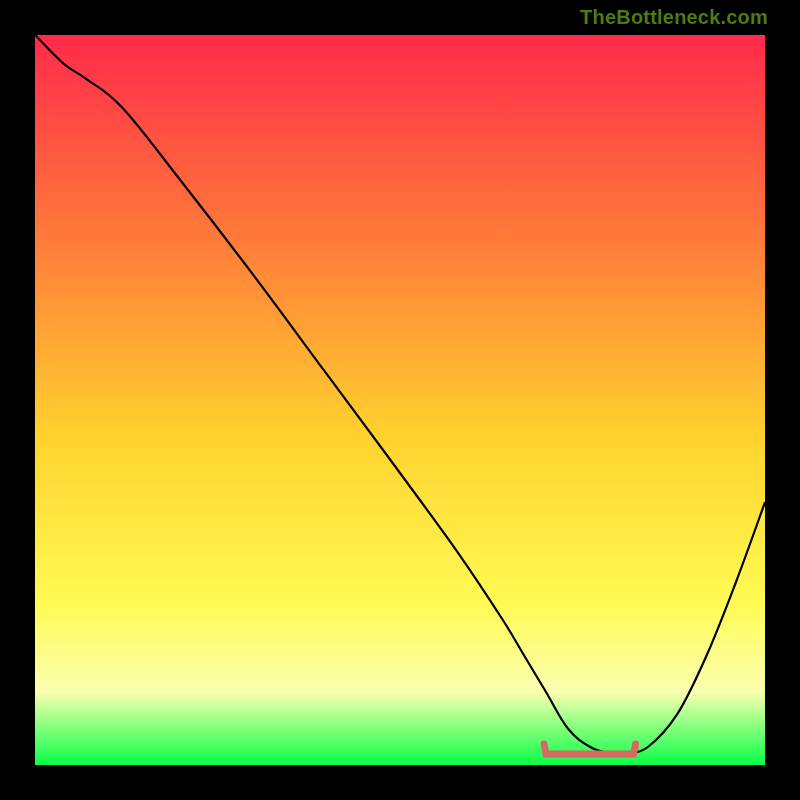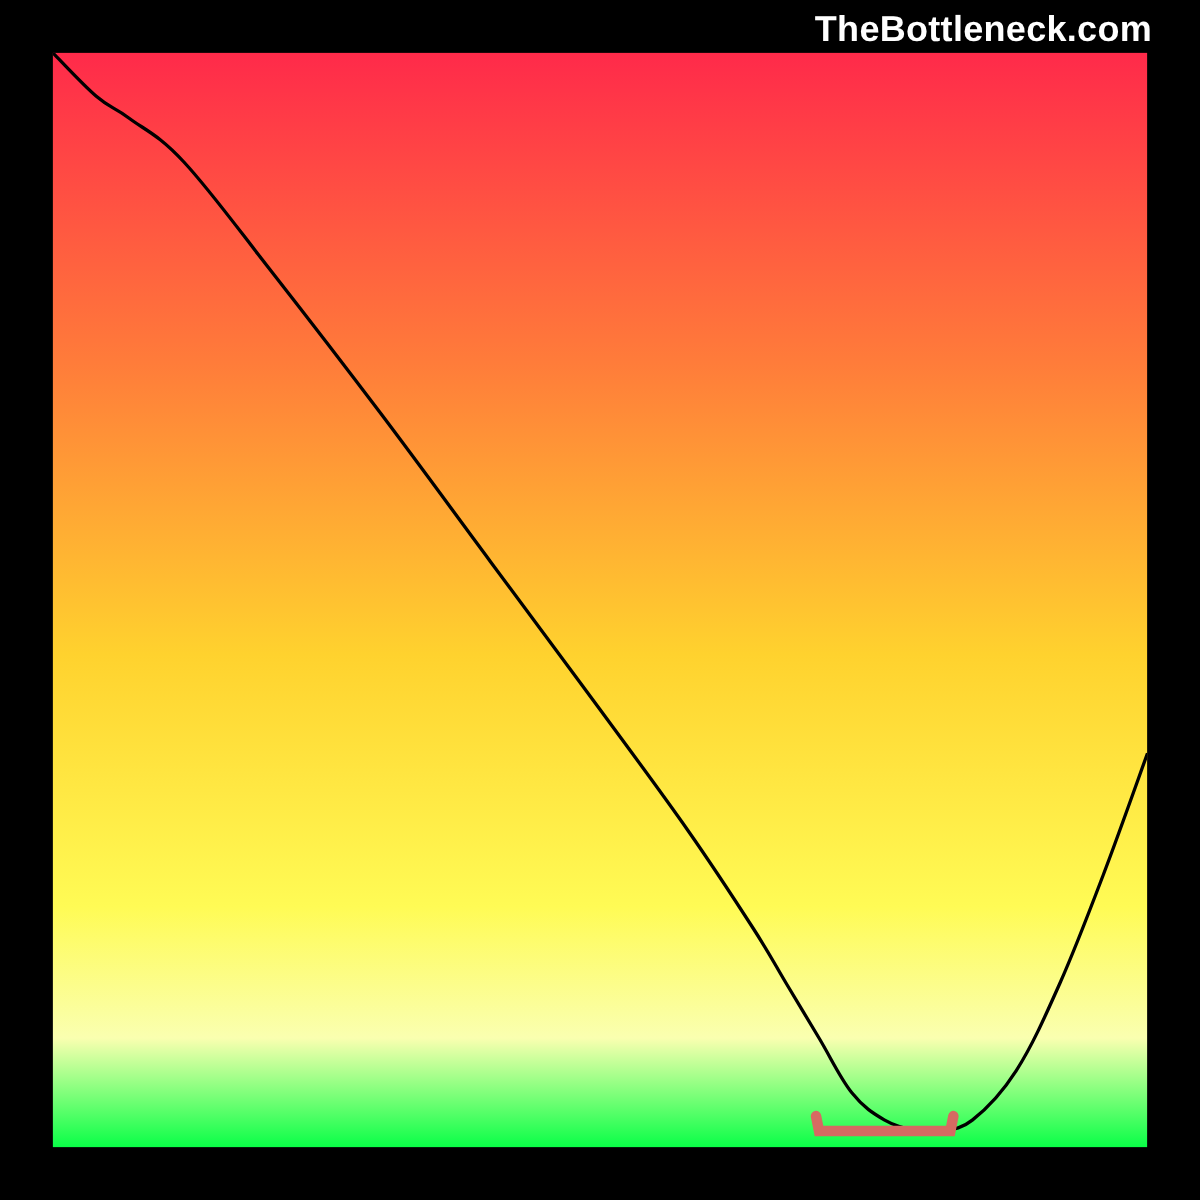--- a/index.html
+++ b/index.html
@@ -21,23 +21,23 @@
     left: 35px;
     top: 35px;
     width: 730px;
     height: 730px;
     overflow: hidden;
   }
   .watermark {
     position: absolute;
     top: 6px;
     right: 32px;
-    color: #ffffff;
+    color: #4d7c0f;
     font-family: Arial, Helvetica, sans-serif;
-    font-size: 24px;
+    font-size: 20px;
     font-weight: 600;
     letter-spacing: 0.2px;
     user-select: none;
   }
 </style>
 </head>
 <body>
 
 <div class="frame">
 

